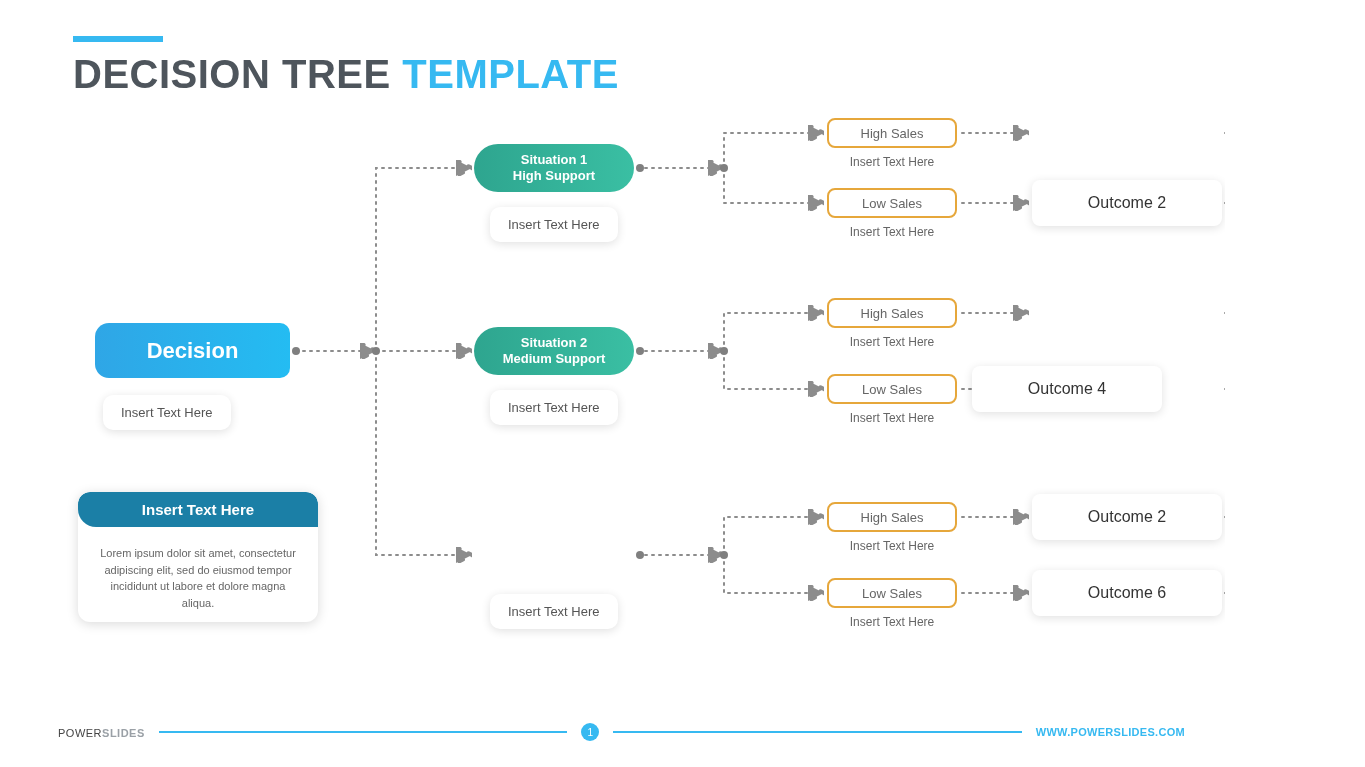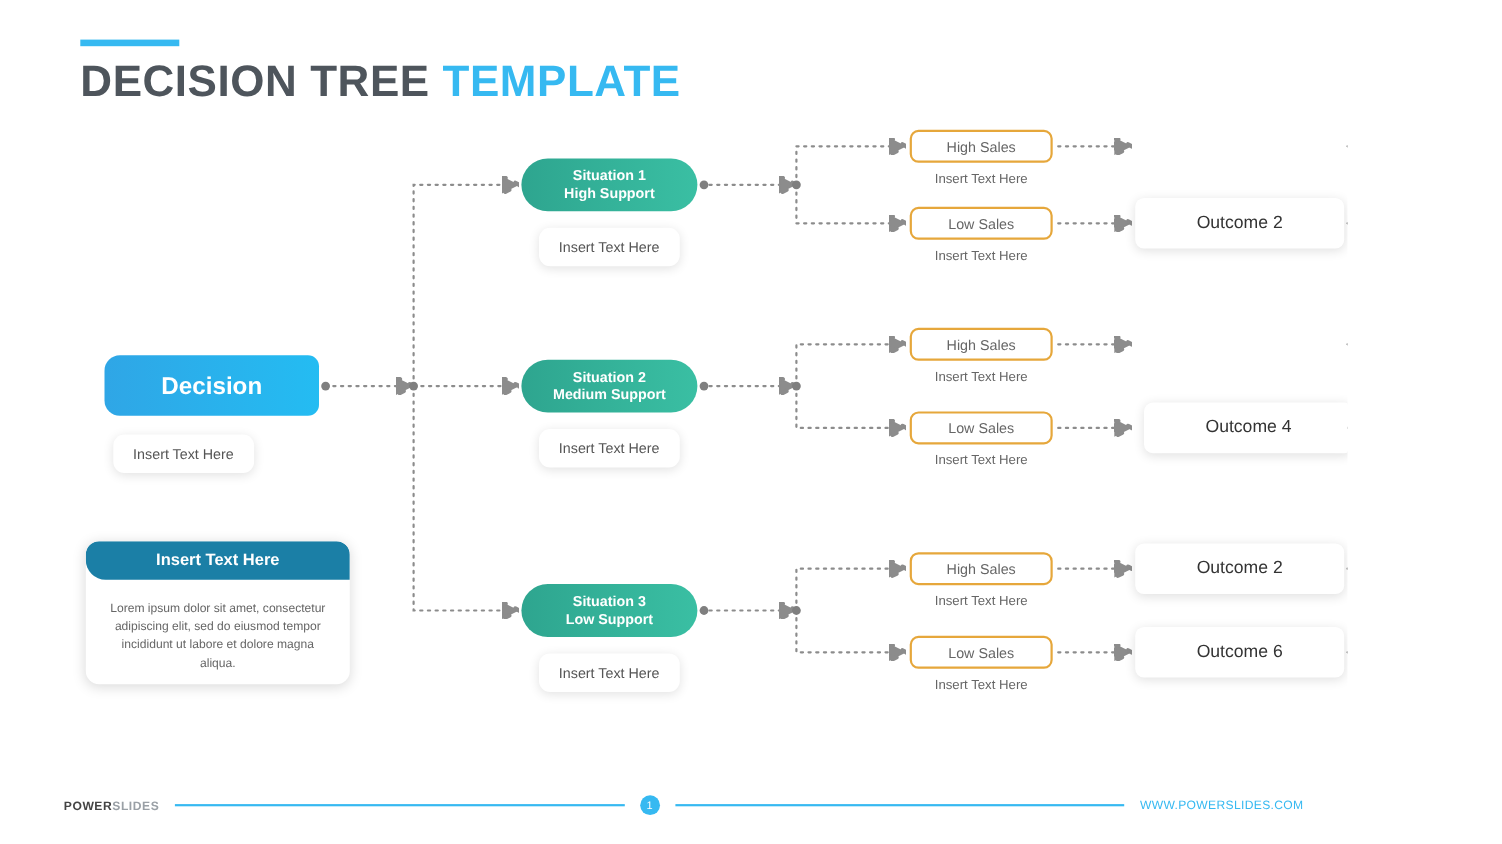--- a/index.html
+++ b/index.html
@@ -31,23 +31,23 @@
   .pill{width:160px;height:48px;background:linear-gradient(90deg,#2EA58F,#3ABFA3);border-radius:24px;color:#fff;font-size:13px;font-weight:700;line-height:1.25}
 
   
   .sales{width:130px;height:30px;border:2px solid #E6A73B;border-radius:8px;background:#fff;color:#666;font-size:13px}
 
   
   .outcome{width:190px;height:46px;background:#fff;border-radius:8px;box-shadow:0 2px 10px rgba(0,0,0,.12);color:#333;font-size:16px}
 
   
   .footer{position:absolute;left:58px;right:40px;bottom:26px;height:18px;display:flex;align-items:center}
-  .footer .brand b{color:#444;font-weight:700;font-size:11px;letter-spacing:.5px}
+  .footer .brand b{color:#444;font-weight:400;font-size:11px;letter-spacing:.5px}
   .footer .brand span{color:#9AA0A6;font-weight:600;font-size:11px;letter-spacing:.5px}
-  .footer .url{color:#36B9F1;font-size:11px;font-weight:400;letter-spacing:.3px;margin-left:auto}
+  .footer .url{color:#36B9F1;font-size:11px;font-weight:700;letter-spacing:.3px;margin-left:auto}
   .footer .line{flex:1;height:2px;background:#36B9F1;margin:0 14px}
   .footer .pagenum{width:18px;height:18px;border-radius:50%;background:#36B9F1;color:#fff;font-size:10px;display:flex;align-items:center;justify-content:center}
 
   
   .connectors{position:absolute;left:0;top:0;width:1365px;height:767px;pointer-events:none}
   .connectors path{fill:none;stroke:#8C8C8C;stroke-width:2;stroke-dasharray:2 5;stroke-linecap:round}
   .connectors .arrow{fill:#8C8C8C}
 </style>
 </head>
 <body>
@@ -137,43 +137,39 @@
     <span>High Support</span>
   </div>
   <div class="node subcard" style="left:490px;top:207px">Insert Text Here</div>
 
   <div class="node pill" style="left:474px;top:327px">
     <span>Situation 2</span>
     <span>Medium Support</span>
   </div>
   <div class="node subcard" style="left:490px;top:390px">Insert Text Here</div>
 
-  <div class="node pill" style="left:474px;top:531px">
-    <span>Situation 3</span>
-    <span>Low Support</span>
-  </div>
   <div class="node subcard" style="left:490px;top:594px">Insert Text Here</div>
 
   <div class="node sales" style="left:827px;top:118px">High Sales</div>
   <div class="node" style="left:827px;top:155px;width:130px;font-size:12px;color:#666">Insert Text Here</div>
   <div class="node sales" style="left:827px;top:188px">Low Sales</div>
   <div class="node" style="left:827px;top:225px;width:130px;font-size:12px;color:#666">Insert Text Here</div>
 
   <div class="node sales" style="left:827px;top:298px">High Sales</div>
   <div class="node" style="left:827px;top:335px;width:130px;font-size:12px;color:#666">Insert Text Here</div>
   <div class="node sales" style="left:827px;top:374px">Low Sales</div>
   <div class="node" style="left:827px;top:411px;width:130px;font-size:12px;color:#666">Insert Text Here</div>
 
   <div class="node sales" style="left:827px;top:502px">High Sales</div>
   <div class="node" style="left:827px;top:539px;width:130px;font-size:12px;color:#666">Insert Text Here</div>
   <div class="node sales" style="left:827px;top:578px">Low Sales</div>
   <div class="node" style="left:827px;top:615px;width:130px;font-size:12px;color:#666">Insert Text Here</div>
 
   <div class="node outcome" style="left:1032px;top:180px">Outcome 2</div>
-  <div class="node outcome" style="left:1040px;top:366px">Outcome 4</div>
+  <div class="node outcome" style="left:972px;top:366px">Outcome 4</div>
   <div class="node outcome" style="left:1032px;top:494px">Outcome 2</div>
   <div class="node outcome" style="left:1032px;top:570px">Outcome 6</div>
 
   <div class="footer">
     <span class="brand">
       <b>POWER</b><span>SLIDES</span>
     </span>
     <div class="line"></div>
     <div class="pagenum">1</div>
     <div class="line"></div>

